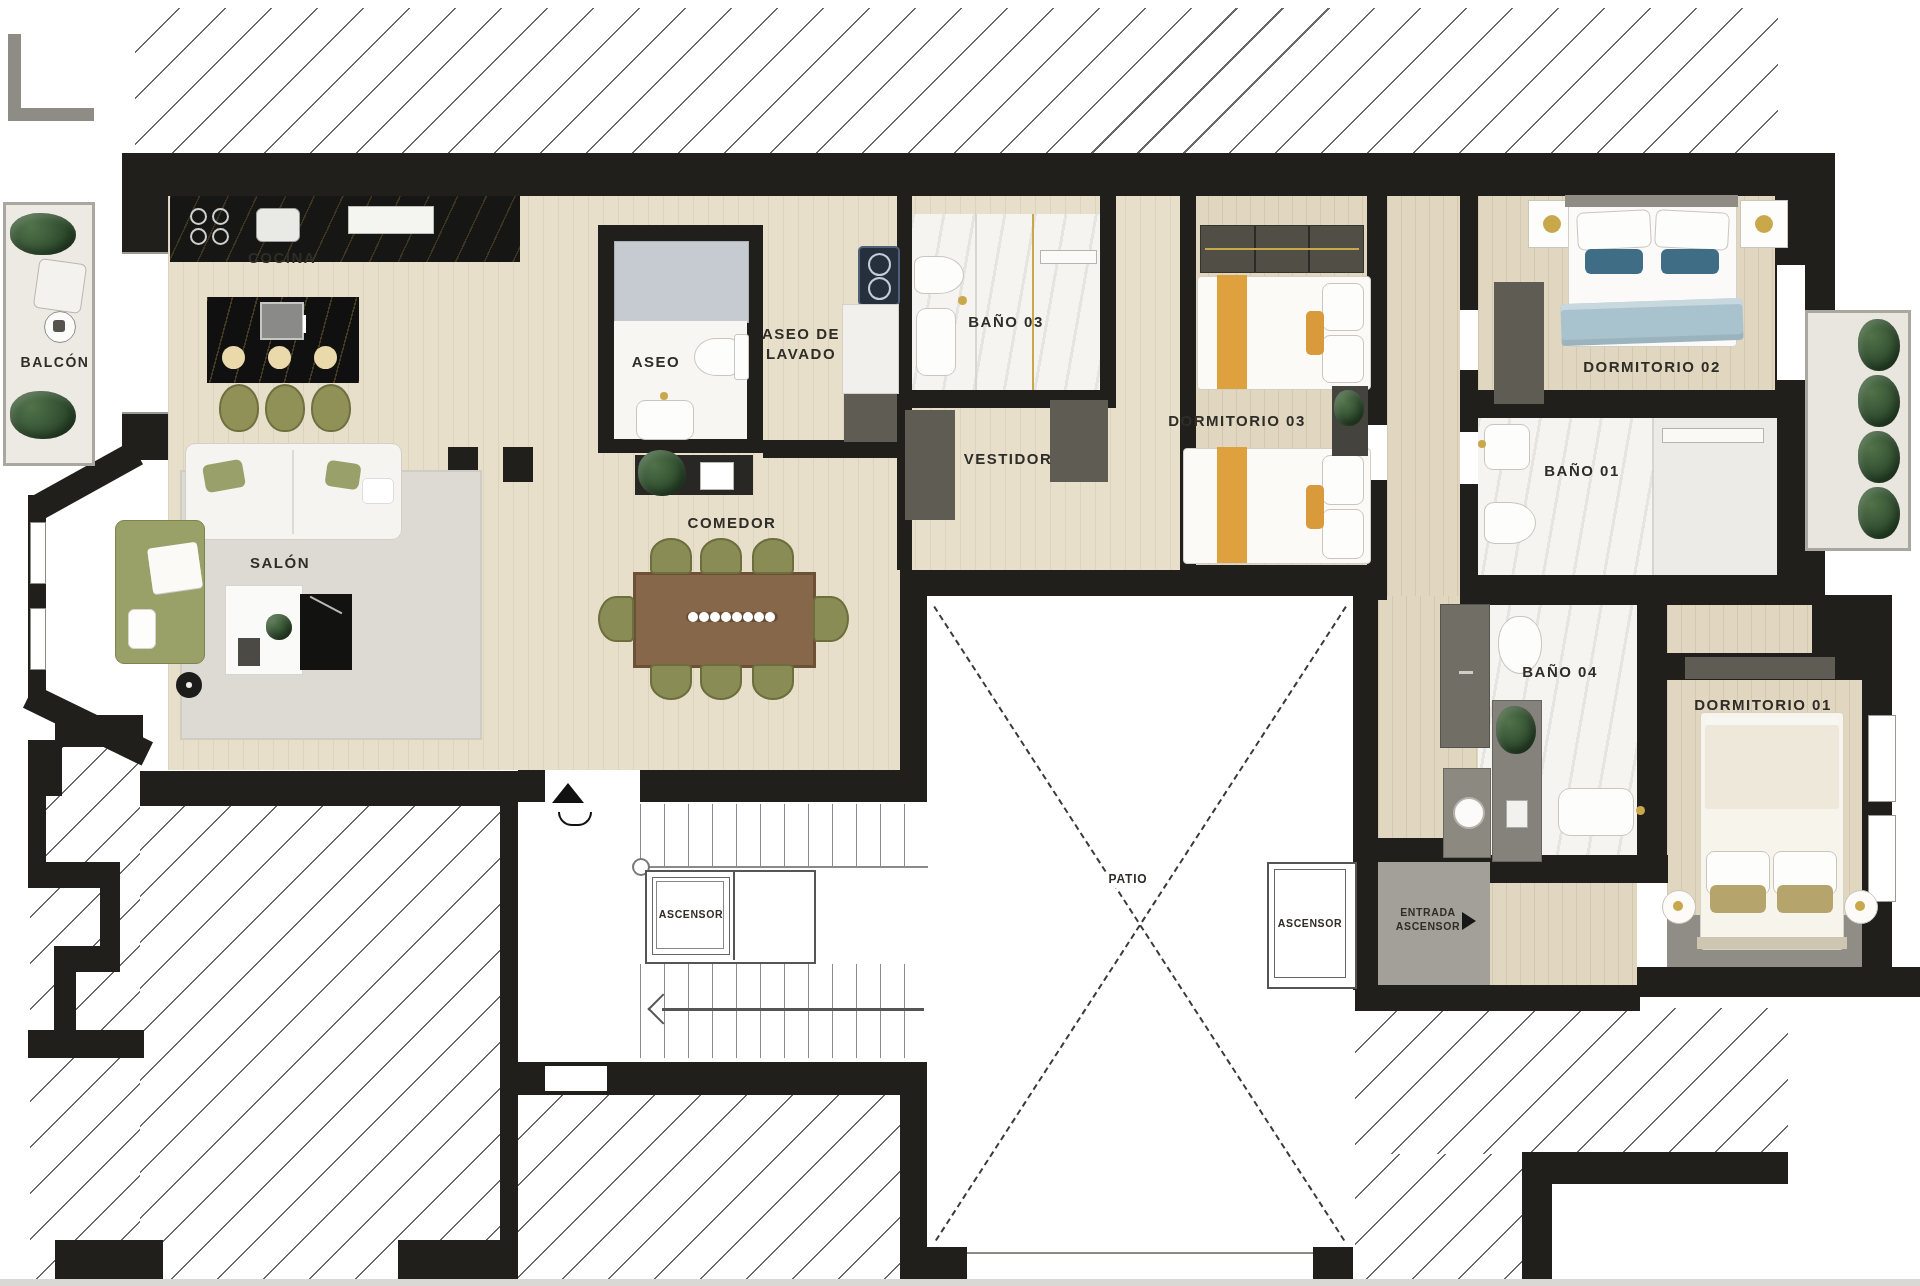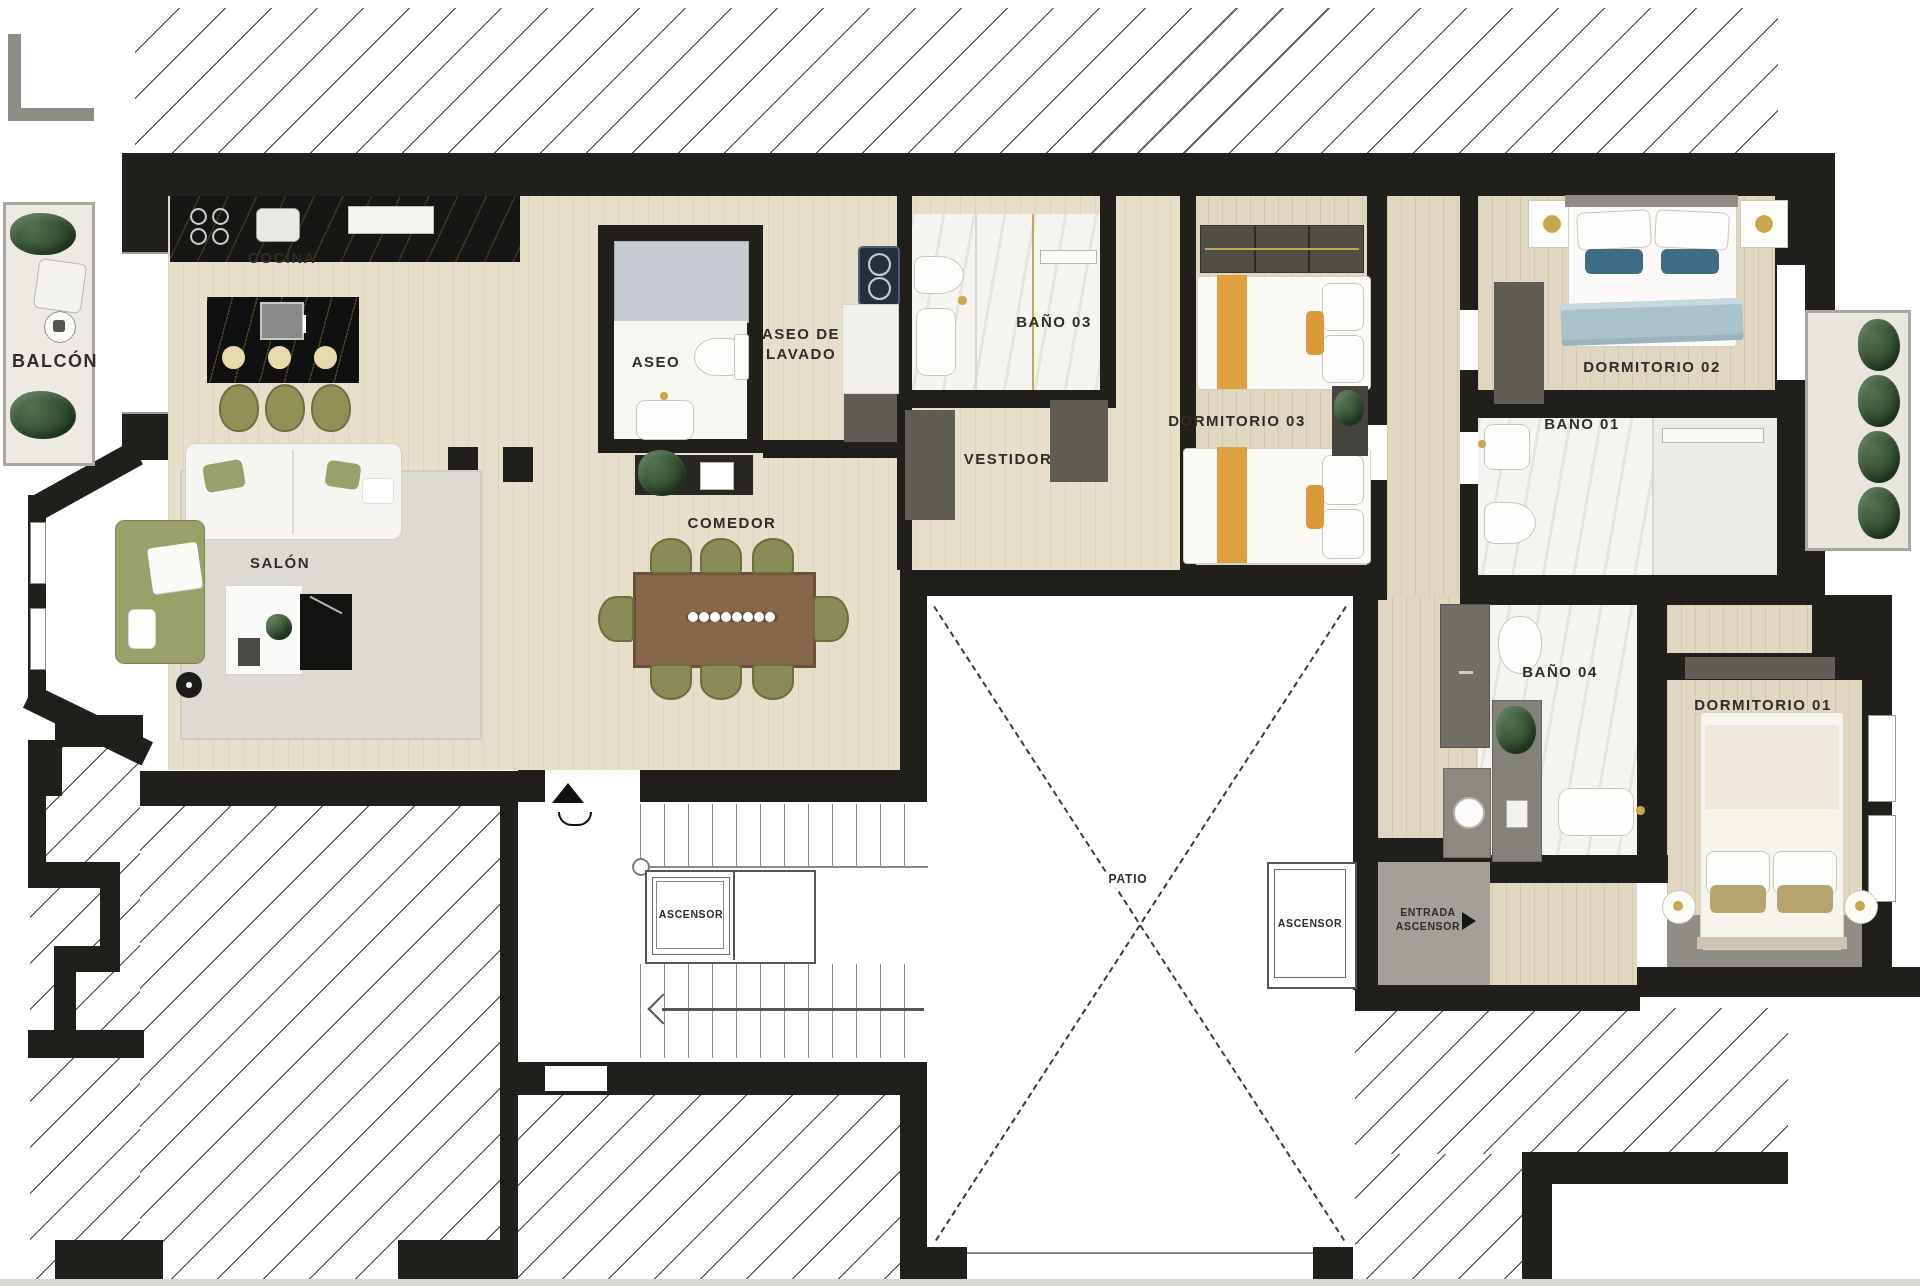--- a/index.html
+++ b/index.html
@@ -132,21 +132,21 @@
   <div class="w" style="left:503px;top:447px;width:30px;height:35px;"></div>
 
   <div class="abs" style="left:3px;top:202px;width:86px;height:258px;background:#edeae3;border:3px solid #a9a7a0;">
     <div class="plant" style="left:4px;top:8px;width:66px;height:42px;"></div>
     <div class="abs" style="left:30px;top:56px;width:46px;height:48px;background:#f3f2ee;border:1.5px solid #b9b6af;border-radius:6px;transform:rotate(8deg);"></div>
     <div class="abs" style="left:38px;top:106px;width:30px;height:30px;background:#fbfbf9;border:1.5px solid #8f8d86;border-radius:50%;">
       <div class="abs" style="left:8px;top:8px;width:12px;height:12px;background:#55534c;border-radius:3px;"></div>
     </div>
     <div class="plant" style="left:4px;top:186px;width:66px;height:48px;"></div>
   </div>
-  <div class="lbl" style="left:55px;top:362px;font-size:18px;">BALCÓN</div>
+  <div class="lbl" style="left:55px;top:362px;font-size:14px;">BALCÓN</div>
 
   <div class="abs" style="left:170px;top:196px;width:350px;height:66px;background:
       repeating-linear-gradient(115deg, rgba(195,160,80,.22) 0 1.5px, rgba(0,0,0,0) 1.5px 26px),#161614;">
     <div class="abs" style="left:18px;top:10px;width:46px;height:40px;">
       <div class="abs" style="left:2px;top:2px;width:13px;height:13px;border:2px solid #cfcfcd;border-radius:50%;"></div>
       <div class="abs" style="left:24px;top:2px;width:13px;height:13px;border:2px solid #cfcfcd;border-radius:50%;"></div>
       <div class="abs" style="left:2px;top:22px;width:13px;height:13px;border:2px solid #cfcfcd;border-radius:50%;"></div>
       <div class="abs" style="left:24px;top:22px;width:13px;height:13px;border:2px solid #cfcfcd;border-radius:50%;"></div>
     </div>
     <div class="abs" style="left:86px;top:12px;width:42px;height:32px;background:#e9e9e6;border:1.5px solid #9b9a96;border-radius:6px;"></div>
@@ -233,21 +233,21 @@
     <span>LAVADO</span>
   </div>
 
   <div class="marble" style="left:912px;top:214px;width:188px;height:176px;"></div>
   <div class="abs" style="left:975px;top:214px;width:1.5px;height:176px;background:#d9d6d1;"></div>
   <div class="goldline" style="left:1032px;top:214px;width:1.5px;height:176px;"></div>
   <div class="wfix" style="left:914px;top:256px;width:48px;height:36px;border-radius:20% 50% 50% 20%;"></div>
   <div class="wfix" style="left:916px;top:308px;width:38px;height:66px;border-radius:10px;"></div>
   <div class="goldline" style="left:958px;top:296px;width:9px;height:9px;border-radius:50%;"></div>
   <div class="abs" style="left:1040px;top:250px;width:55px;height:12px;border:1.5px solid #b7b4ae;background:#fbfaf8;"></div>
-  <div class="lbl" style="left:1006px;top:322px;margin-left:48px;">BAÑO 03</div>
+  <div class="lbl" style="left:1006px;top:322px;">BAÑO 03</div>
 
   <div class="graycab" style="left:905px;top:410px;width:50px;height:110px;"></div>
   <div class="graycab" style="left:1050px;top:400px;width:58px;height:82px;"></div>
   <div class="lbl" style="left:1008px;top:459px;">VESTIDOR</div>
 
   <div class="abs" style="left:1200px;top:225px;width:162px;height:46px;background:#514e46;border:1px solid #35332d;">
     <div class="abs" style="left:53px;top:0;width:2px;height:46px;background:#2c2a25;"></div>
     <div class="abs" style="left:107px;top:0;width:2px;height:46px;background:#2c2a25;"></div>
     <div class="goldline" style="left:4px;top:22px;width:154px;height:1.5px;"></div>
   </div>
@@ -290,21 +290,21 @@
     <div class="plant" style="left:50px;top:118px;width:42px;height:52px;"></div>
     <div class="plant" style="left:50px;top:174px;width:42px;height:52px;"></div>
   </div>
 
   <div class="marble" style="left:1478px;top:418px;width:297px;height:157px;"></div>
   <div class="abs" style="left:1652px;top:418px;width:123px;height:157px;background:#edebe7;border-left:2px solid #d8d5d0;"></div>
   <div class="abs" style="left:1662px;top:428px;width:100px;height:13px;border:1.5px solid #b7b4ae;background:#faf9f6;"></div>
   <div class="wfix" style="left:1484px;top:424px;width:44px;height:44px;border-radius:9px;"></div>
   <div class="goldline" style="left:1478px;top:440px;width:8px;height:8px;border-radius:50%;"></div>
   <div class="wfix" style="left:1484px;top:502px;width:50px;height:40px;border-radius:20% 50% 50% 20%;"></div>
-  <div class="lbl" style="left:1582px;top:424px;">BAÑO 01</div>
+  <div class="lbl" style="left:1582px;top:471px;">BAÑO 01</div>
 
   <div class="marble" style="left:1478px;top:605px;width:159px;height:250px;"></div>
   <div class="abs" style="left:1440px;top:604px;width:48px;height:142px;background:#716e66;border:1px solid #55534c;">
     <div class="abs" style="left:18px;top:66px;width:14px;height:3px;background:#cfcdc8;"></div>
   </div>
   <div class="abs" style="left:1443px;top:768px;width:46px;height:88px;background:#8c8981;border:1px solid #6b6962;">
     <div class="abs" style="left:9px;top:28px;width:28px;height:28px;background:#fcfbf9;border:2px solid #b5b2ab;border-radius:50%;"></div>
   </div>
   <div class="wfix" style="left:1498px;top:616px;width:42px;height:56px;border-radius:45% 45% 50% 50%;"></div>
   <div class="wfix" style="left:1558px;top:788px;width:74px;height:46px;border-radius:12px;"></div>

